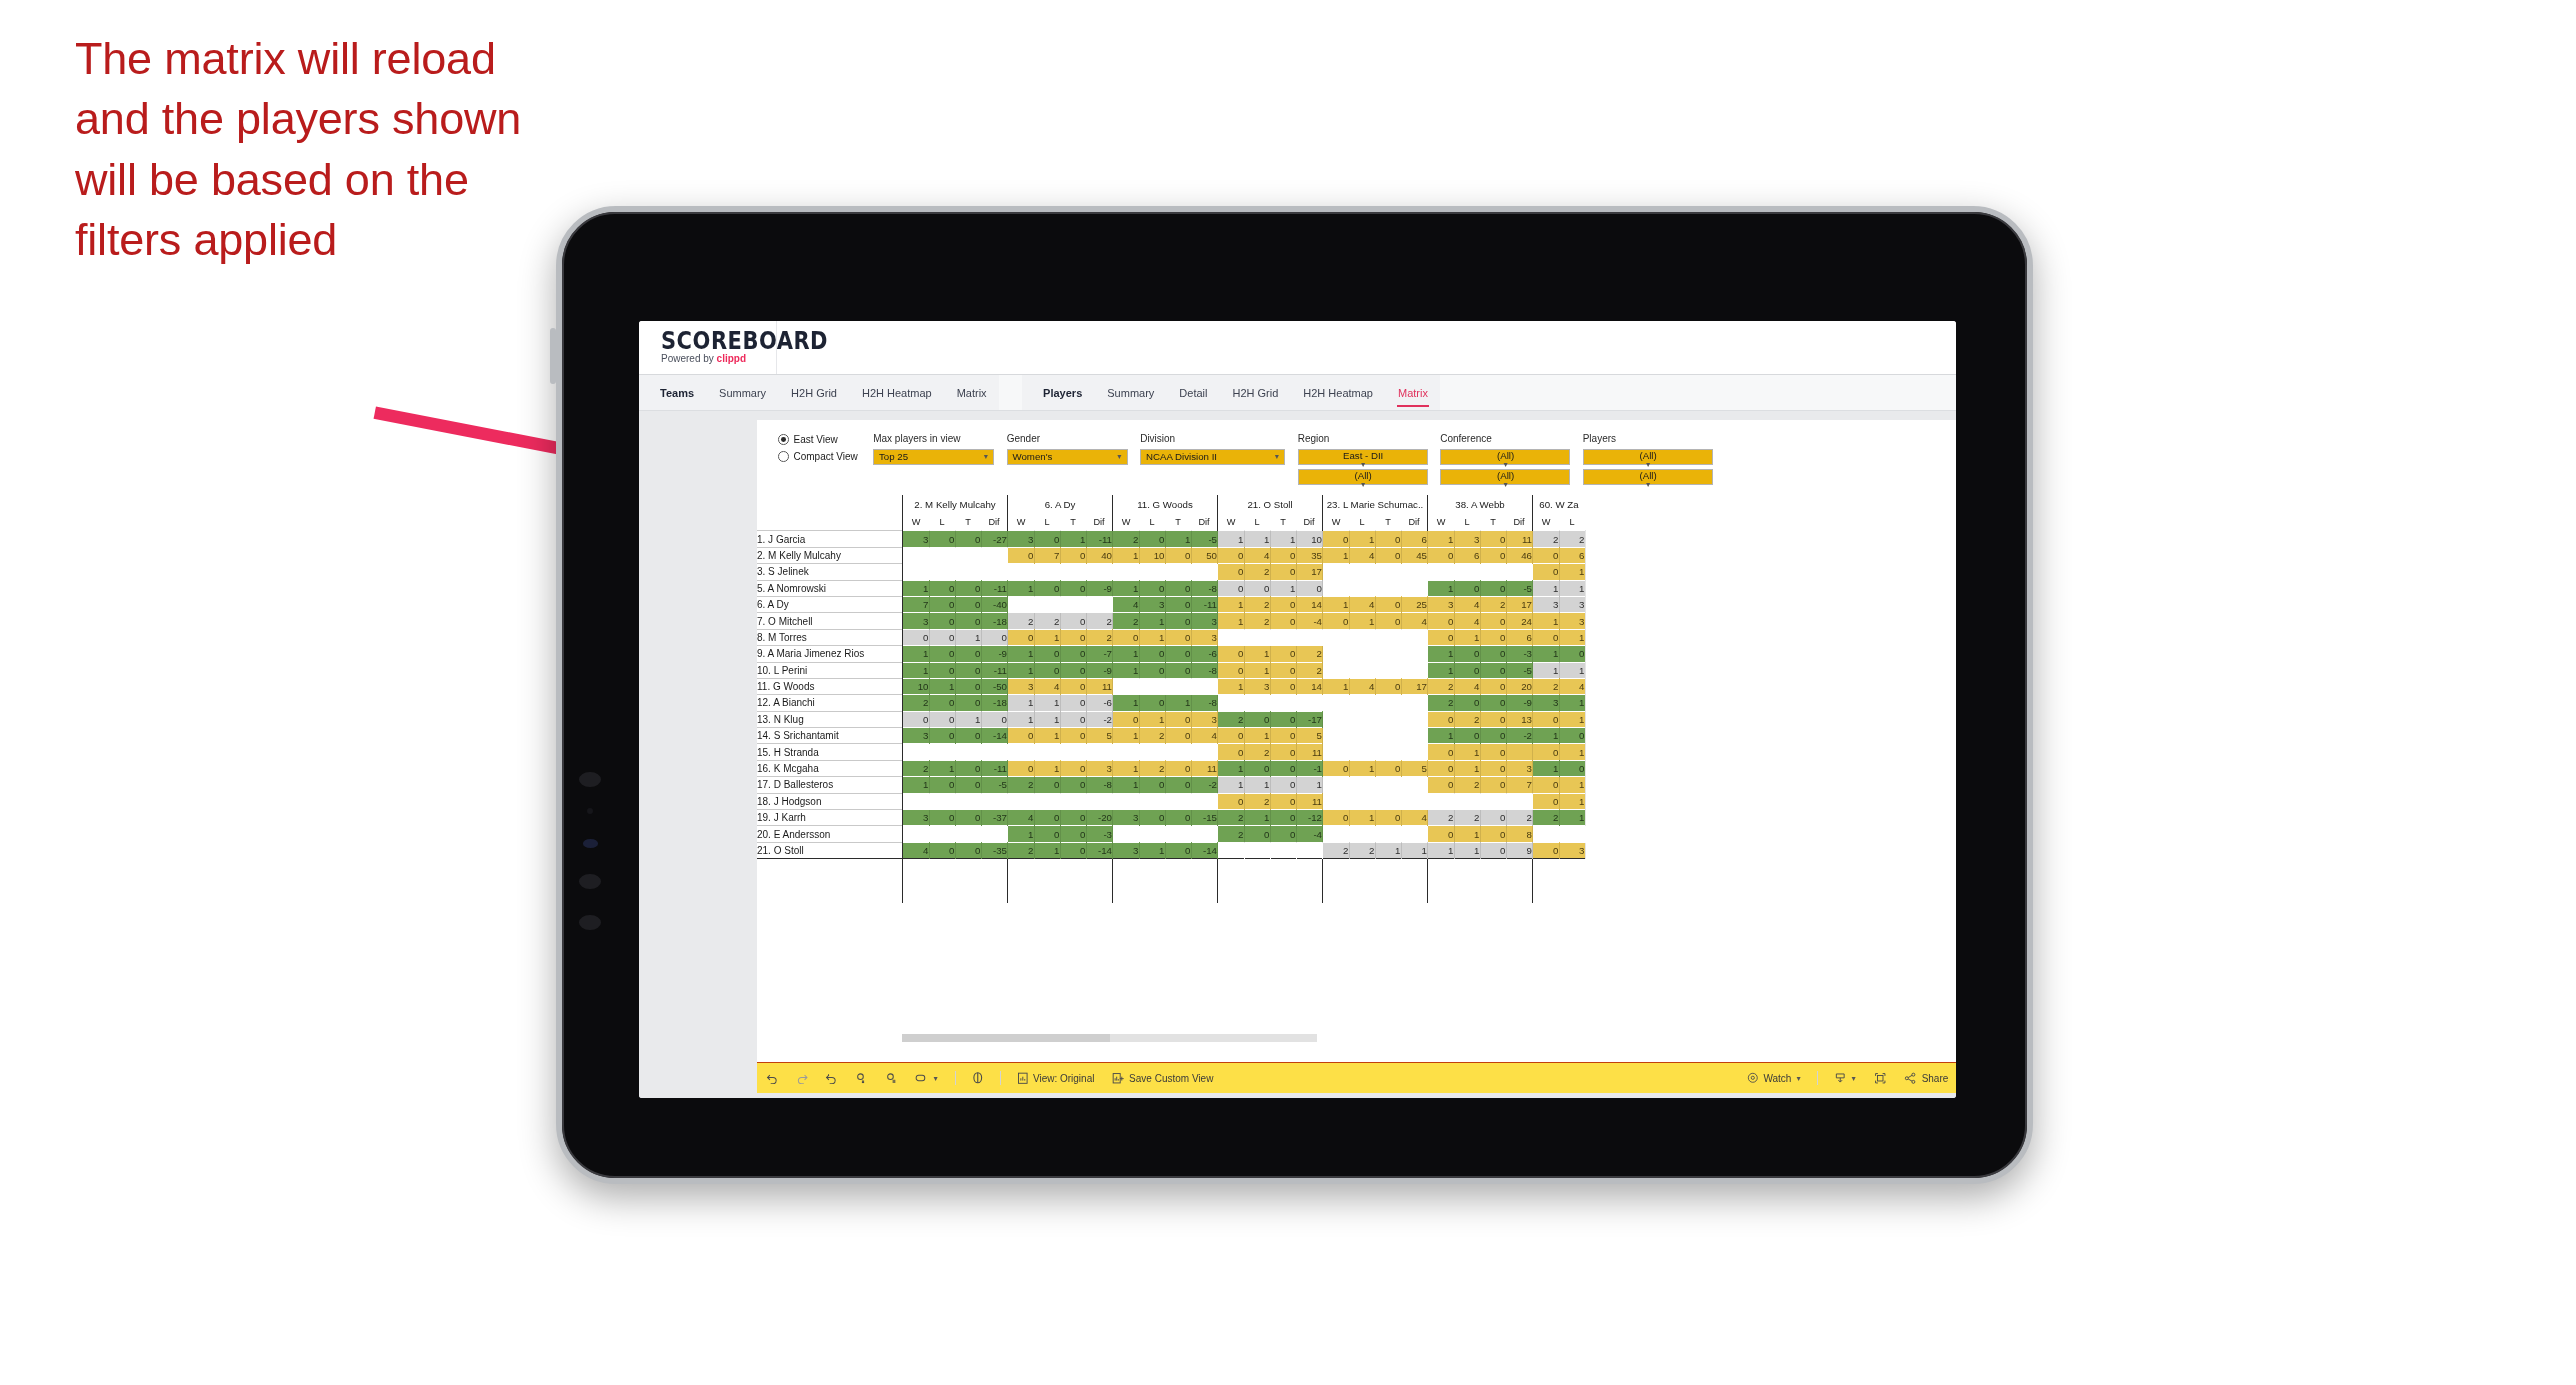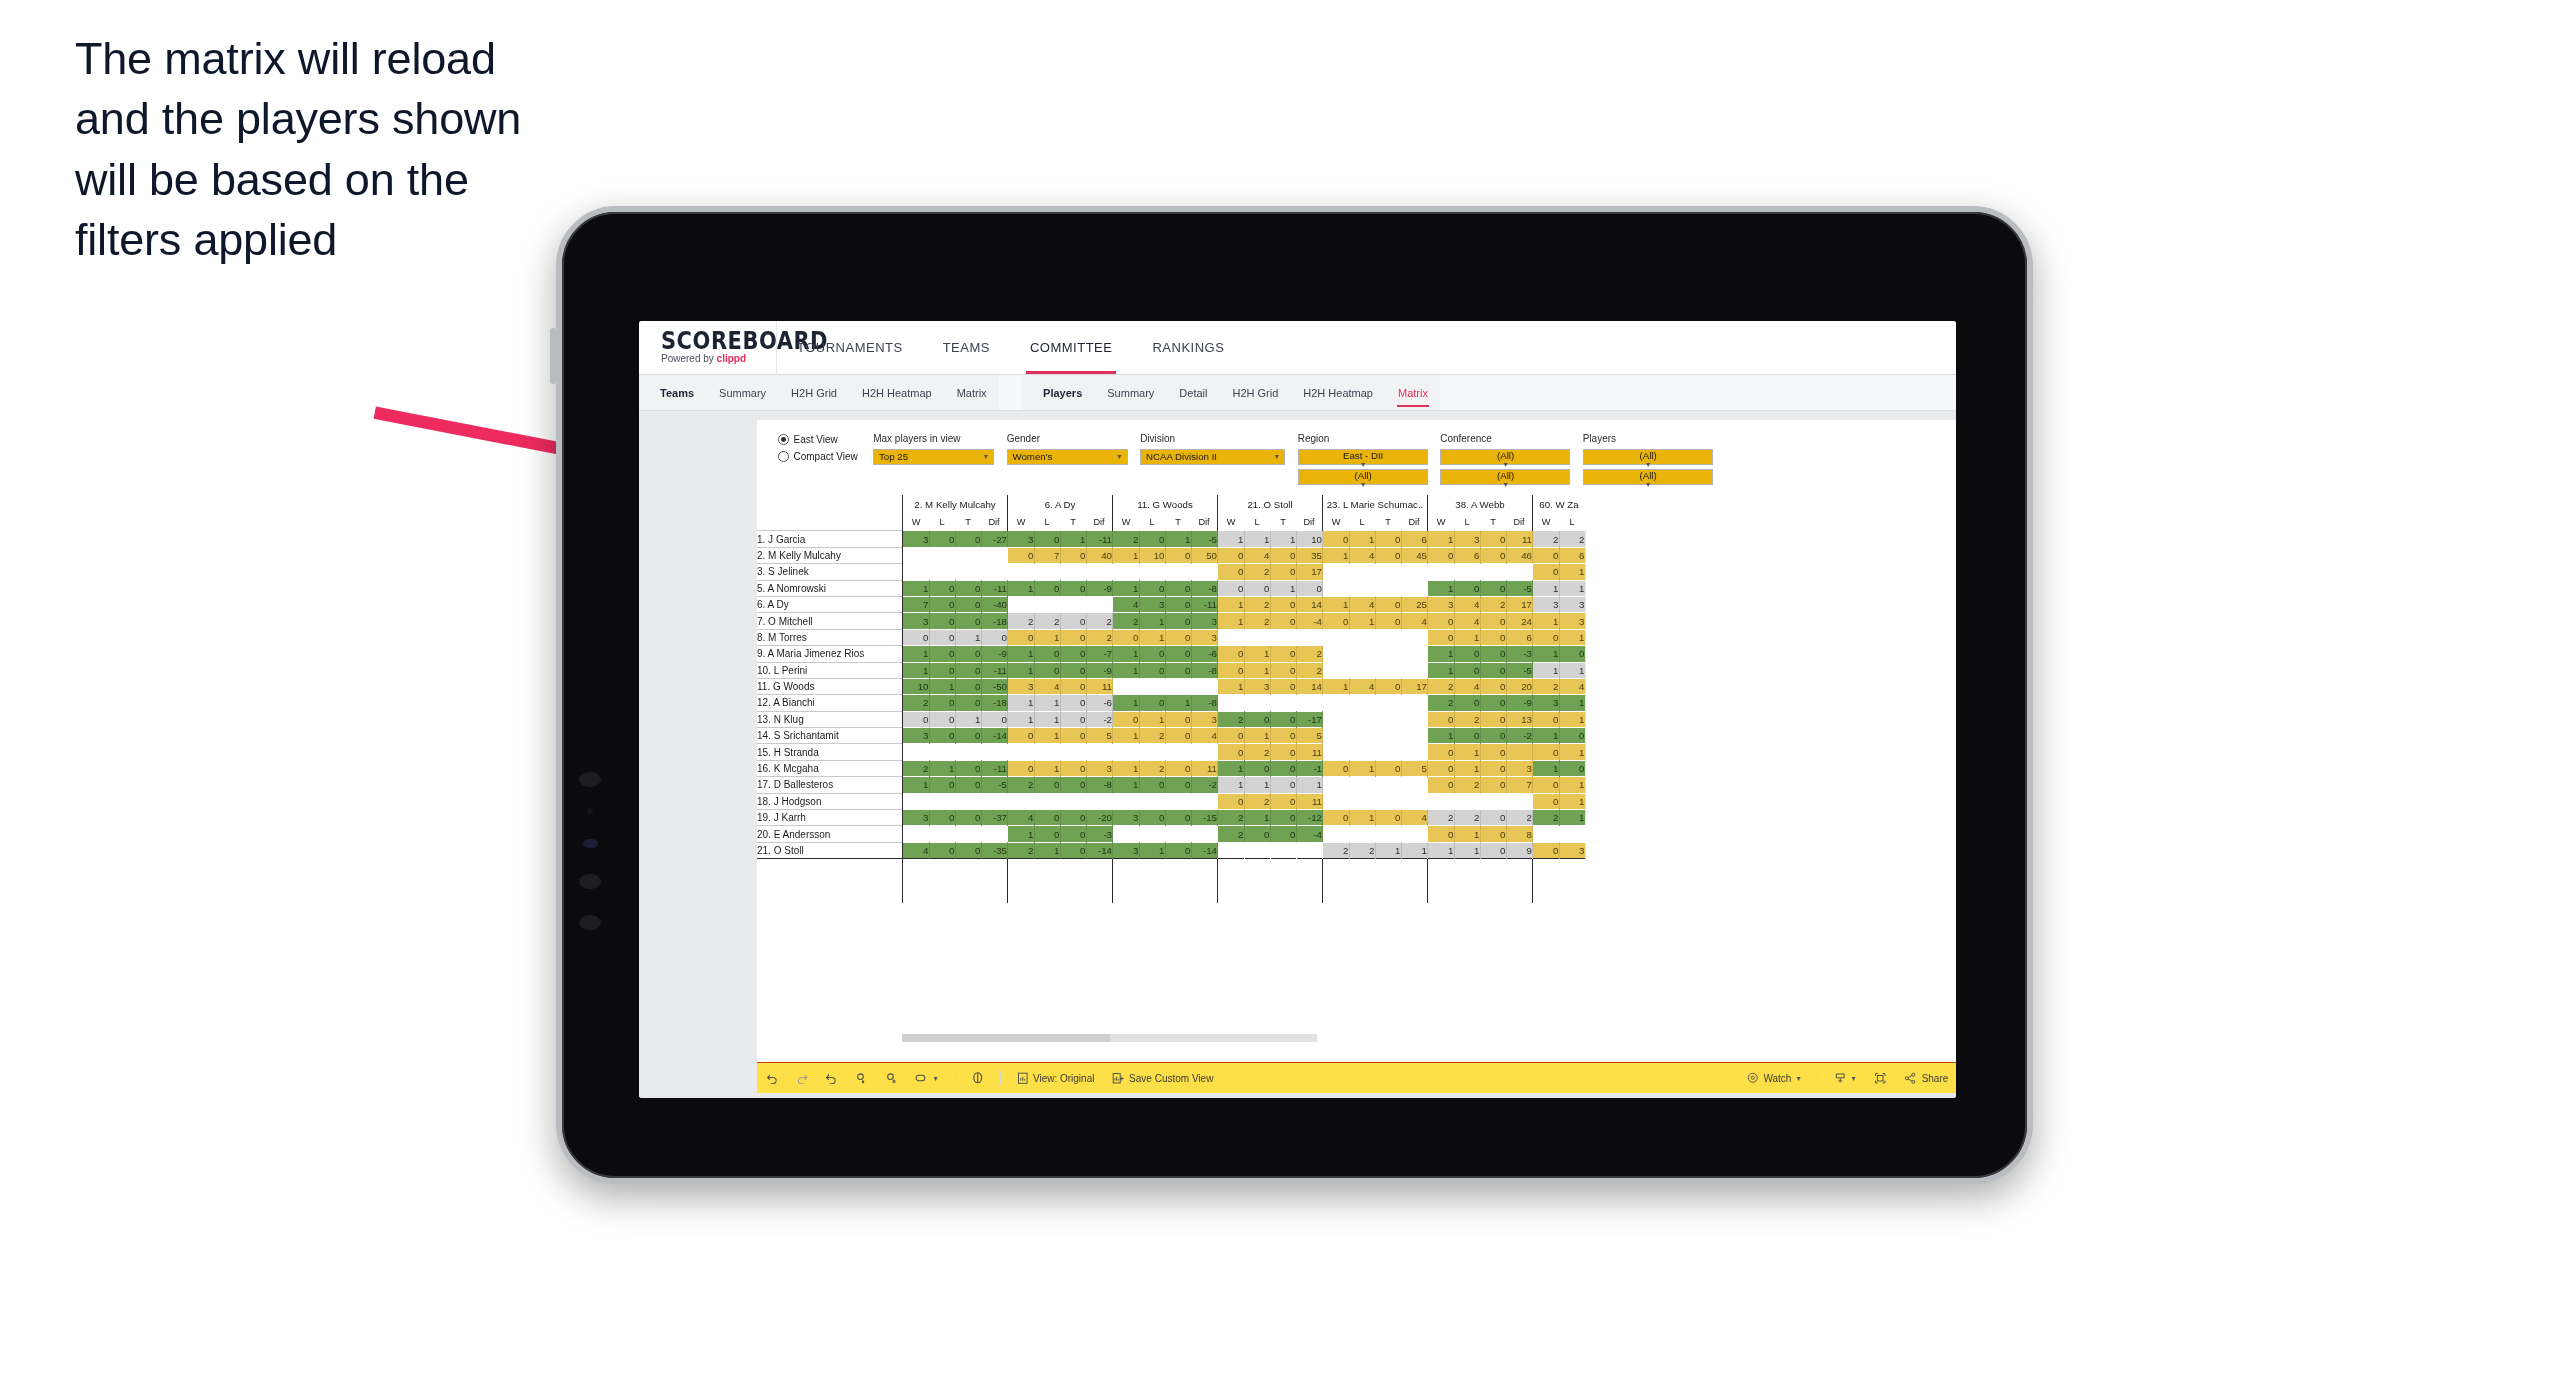--- a/index.html
+++ b/index.html
@@ -4,21 +4,21 @@
 <style>
   html,body{margin:0;padding:0;}
   body{
     width:2576px;height:1386px;background:#ffffff;overflow:hidden;
     font-family:"Liberation Sans","DejaVu Sans",sans-serif;
     position:relative;
   }
   
   #headline{
     position:absolute;left:75px;top:29px;width:454px;
-    font-size:45px;line-height:1.34;color:#0f172a;font-weight:400;
+    font-size:45px;line-height:1.34;color:#b91c1c;font-weight:400;
     letter-spacing:-0.2px;
   }
   
   #arrow{position:absolute;left:357px;top:376px;width:598px;height:183px;}
   
   #tablet{
     position:absolute;left:556px;top:206px;width:1477px;height:978px;
     background:#111113;border-radius:60px;
     border:6.8px solid #b9bcc0;
     box-shadow:0 13.5px 37px rgba(0,0,0,.32);
@@ -165,26 +165,20 @@
   <div class="cam" style="left:17.4px;top:703px;width:22px;height:15.4px;"></div>
 
   <div id="screen">
 
     <div id="topbar">
       <div id="brand">
         <div class="bw">SCOREBOARD</div>
         <div class="pw">
           <span>Powered by </span><b>clippd</b>
         </div>
-      </div>
-      <div id="mainnav">
-        <div class="mnav">TOURNAMENTS</div>
-        <div class="mnav">TEAMS</div>
-        <div class="mnav active">COMMITTEE</div>
-        <div class="mnav">RANKINGS</div>
       </div>
     </div>
 
     <div id="subnav">
       <div class="subgroup">
         <div class="snav head">Teams</div>
         <div class="snav">Summary</div>
         <div class="snav">H2H Grid</div>
         <div class="snav">H2H Heatmap</div>
         <div class="snav">Matrix</div>

